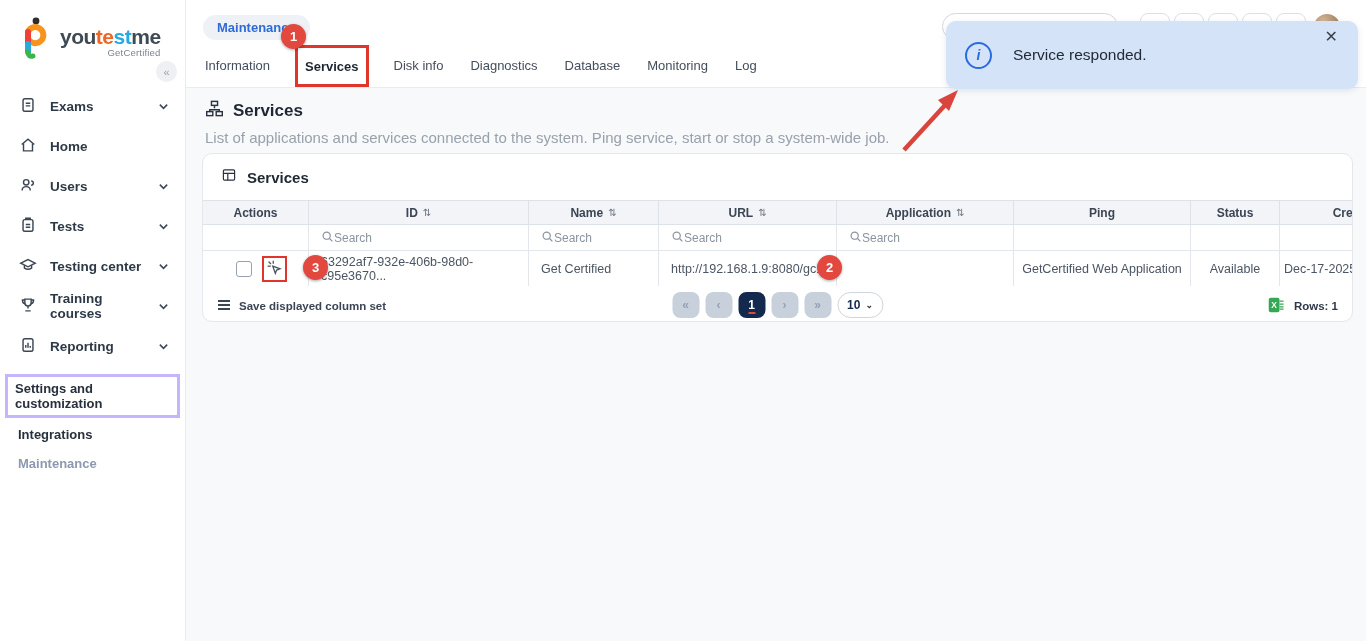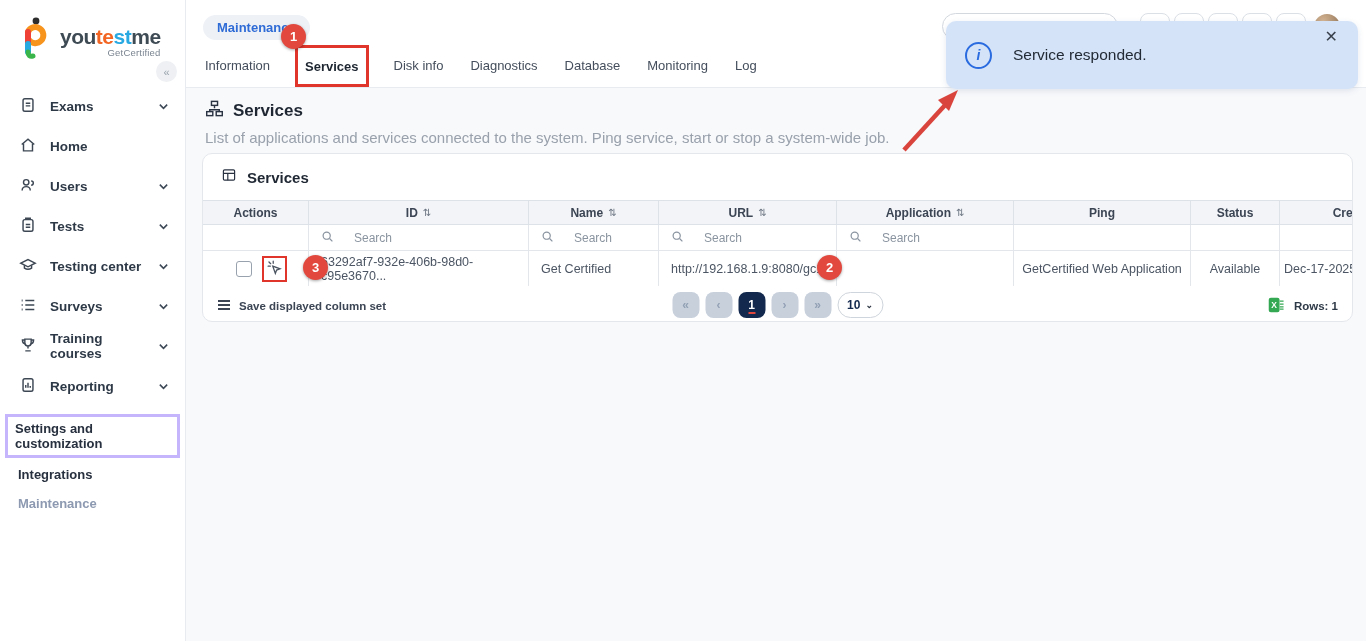--- a/index.html
+++ b/index.html
@@ -50,21 +50,21 @@
 
   
   .panel { position:absolute; left:16px; top:65px; width:1151px; height:169px; background:#fff; border:1px solid #e4e7ec; border-radius:10px; overflow:hidden; }
   .panel-head { height:46px; display:flex; align-items:center; gap:10px; padding:0 18px; }
   .panel-title { font-size:15px; font-weight:bold; color:#1f2733; }
   .tbl { position:relative; width:1149px; overflow:hidden; }
   .trow { display:flex; width:1227px; }
   .th { height:25px; background:#f2f4f7; border-top:1px solid #dde2e8; border-bottom:1px solid #dde2e8; border-right:1px solid #dde2e8; display:flex; align-items:center; justify-content:center; gap:5px; font-size:12px; font-weight:bold; color:#3c4554; }
   .th:last-child { border-right:none; }
   .sort { font-size:10px; color:#6b7482; font-weight:normal; }
-  .tf { height:26px; background:#fff; border-right:1px solid #e3e7ec; border-bottom:1px solid #e3e7ec; display:flex; align-items:center; padding-left:12px; gap:20px; }
+  .tf { height:26px; background:#fff; border-right:1px solid #e3e7ec; border-bottom:1px solid #e3e7ec; display:flex; align-items:center; padding-left:12px; gap:0; }
   .tf:last-child { border-right:none; }
   .tf input { border:none; outline:none; width:80%; font-size:12px; color:#4b5563; font-family:"Liberation Sans",sans-serif; background:transparent; }
   .tf input::placeholder { color:#8a94a0; }
   .td { height:35px; background:#fff; border-right:1px solid #e3e7ec; display:flex; align-items:center; font-size:12.5px; color:#4b5563; padding-left:12px; }
   .td:last-child { border-right:none; }
   .td.center { justify-content:center; padding-left:0; }
   .c-actions{width:106px} .c-id{width:220px} .c-name{width:130px} .c-url{width:178px}
   .c-desc{width:177px} .c-type{width:177px} .c-status{width:89px} .c-created{width:150px}
   .td.c-actions { gap:10px; padding-left:33px; }
   .checkbox { width:16px; height:16px; border:1.5px solid #98a2ae; border-radius:3px; background:#fff; cursor:pointer; flex:0 0 auto; }
@@ -173,32 +173,20 @@
             </svg></span>
         <span class="nav-label">Testing center</span>
         <span class="nav-chev">
             <svg width="11" height="11" viewBox="0 0 12 12" fill="none" stroke="currentColor" stroke-width="1.7">
               <path d="M2 4 l4 4 4-4"></path>
             </svg>
           </span>
       </div>
       <div class="nav-item">
         <span><svg width="18" height="18" viewBox="0 0 20 20" fill="none" stroke="#3d4754" stroke-width="1.6">
-              <path d="M7 5 h10 M7 10 h10 M7 15 h10"></path>
-              <path d="M3 5 h1 M3 10 h1 M3 15 h1" stroke-width="2"></path>
-            </svg></span>
-        <span class="nav-label">Surveys</span>
-        <span class="nav-chev">
-            <svg width="11" height="11" viewBox="0 0 12 12" fill="none" stroke="currentColor" stroke-width="1.7">
-              <path d="M2 4 l4 4 4-4"></path>
-            </svg>
-          </span>
-      </div>
-      <div class="nav-item">
-        <span><svg width="18" height="18" viewBox="0 0 20 20" fill="none" stroke="#3d4754" stroke-width="1.6">
               <path d="M6.5 3.5 h7 v4 a3.5 3.5 0 0 1 -7 0 z"></path>
               <path d="M6.5 4.5 H3.8 c0 2.8 1.4 4 2.9 4.2 M13.5 4.5 h2.7 c0 2.8 -1.4 4 -2.9 4.2"></path>
               <path d="M10 11 v3 M7 16.5 h6"></path>
             </svg></span>
         <span class="nav-label">Training courses</span>
         <span class="nav-chev">
             <svg width="11" height="11" viewBox="0 0 12 12" fill="none" stroke="currentColor" stroke-width="1.7">
               <path d="M2 4 l4 4 4-4"></path>
             </svg>
           </span>

